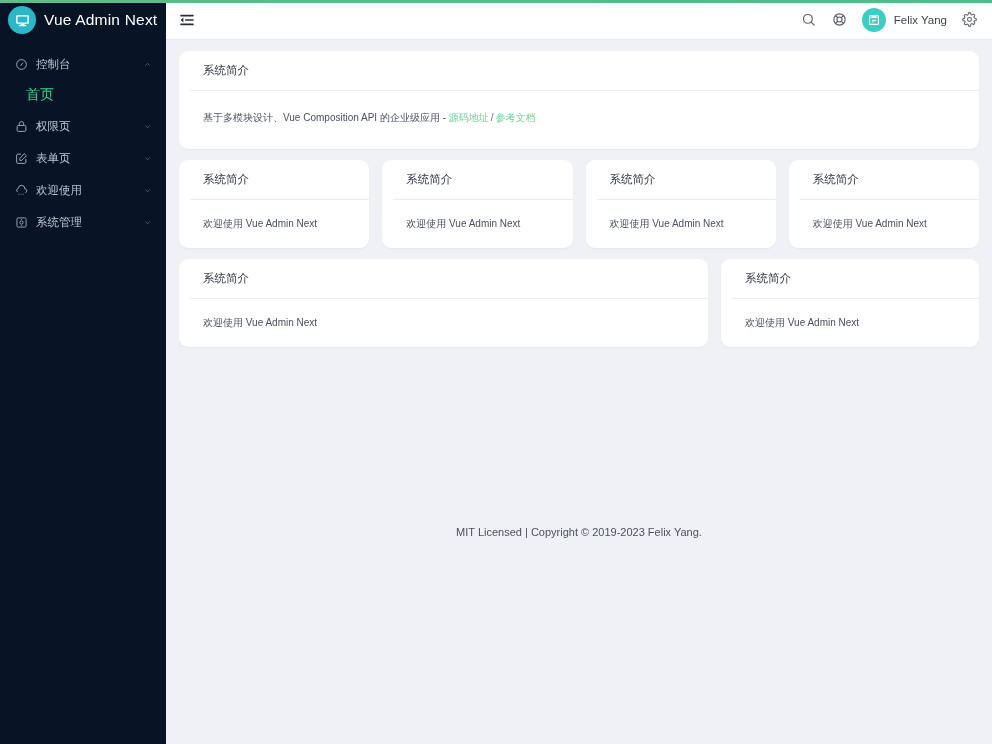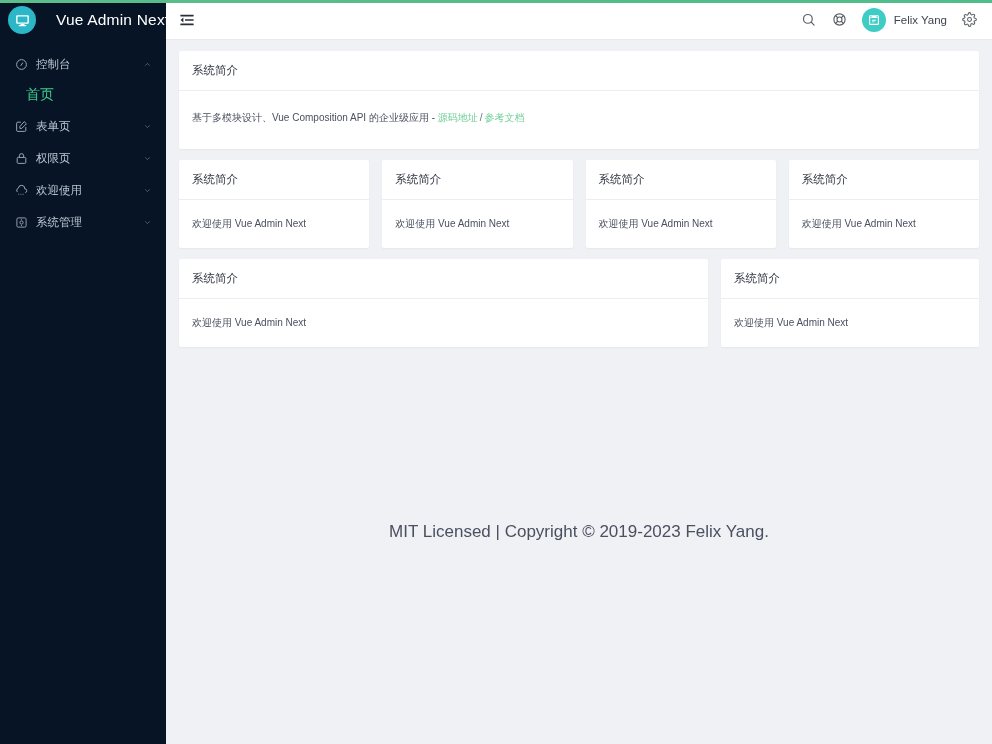--- a/index.html
+++ b/index.html
@@ -26,21 +26,21 @@
     width: 166px; height: 744px;
     background: #071426;
     flex: 0 0 166px;
     position: relative;
     z-index: 20;
   }
   .logo-row {
     height: 40px;
     display: flex; align-items: center;
     padding-left: 8px;
-    gap: 20px;
+    gap: 8px;
   }
   .logo-circle {
     width: 28px; height: 28px; border-radius: 50%;
     background: #2bb7c8;
     display: flex; align-items: center; justify-content: center;
     flex: 0 0 28px;
   }
   .logo-title {
     color: #ffffff;
     font-size: 15.5px;
@@ -108,22 +108,23 @@
 
   
   .main {
     flex: 1 1 auto;
     background: #f0f1f5;
     padding: 11px 13px 0 13px;
     overflow: hidden;
   }
   .card {
     background: #ffffff;
-    border-radius: 2px;
+    border-radius: 9px;
     box-shadow: 0 1px 2px rgba(0,0,0,.045);
+    padding-left: 11px;
   }
   .card-head {
     height: 40px;
     display: flex; align-items: center;
     padding: 0 13px;
     border-bottom: 1px solid #ebedf0;
     font-size: 11.5px;
     color: #2f3440;
   }
   .card-body {
@@ -139,21 +140,21 @@
   .row { display: flex; gap: 13px; margin-bottom: 11px; }
   .row.r2 > .card { flex: 1 1 0; }
   .row.r3 > .col-a { flex: 0 0 529px; }
   .row.r3 > .col-b { flex: 1 1 auto; }
 
   
   .footer {
     flex: 0 0 auto;
     height: 44px;
     display: flex; align-items: center; justify-content: center;
-    font-size: 17px;
+    font-size: 11px;
     color: #4a5060;
     background: #f0f1f5;
   }
   svg { display: block; }
 </style>
 </head>
 <body>
 
 <div id="app">
 
@@ -192,40 +193,40 @@
 
       <div class="menu-sub">
         <span></span>
         <span>首页</span>
       </div>
 
 
       <div class="menu-item">
         <span class="mi-icon">
           <svg width="13" height="13" viewBox="0 0 24 24" fill="none" stroke="#b9c3d0" stroke-width="1.8">
+            <rect x="4" y="10" width="16" height="11" rx="2"></rect>
+            <path d="M8 10V7a4 4 0 0 1 8 0v3"></path>
+          </svg>
+        </span>
+        <span class="mi-label">权限页</span>
+        <span class="mi-arrow">
+          <svg width="9" height="9" viewBox="0 0 24 24" fill="none" stroke="#9aa6b5" stroke-width="2.4">
+              <path d="M6 9l6 6 6-6"></path>
+            </svg>
+        </span>
+      </div>
+
+      <div class="menu-item">
+        <span class="mi-icon">
+          <svg width="13" height="13" viewBox="0 0 24 24" fill="none" stroke="#b9c3d0" stroke-width="1.8">
             <path d="M20 13v6a2 2 0 0 1-2 2H5a2 2 0 0 1-2-2V6a2 2 0 0 1 2-2h6"></path>
             <path d="M17 3l4 4-8.5 8.5H9v-3.5z"></path>
           </svg>
         </span>
         <span class="mi-label">表单页</span>
-        <span class="mi-arrow">
-          <svg width="9" height="9" viewBox="0 0 24 24" fill="none" stroke="#9aa6b5" stroke-width="2.4">
-              <path d="M6 9l6 6 6-6"></path>
-            </svg>
-        </span>
-      </div>
-
-      <div class="menu-item">
-        <span class="mi-icon">
-          <svg width="13" height="13" viewBox="0 0 24 24" fill="none" stroke="#b9c3d0" stroke-width="1.8">
-            <rect x="4" y="10" width="16" height="11" rx="2"></rect>
-            <path d="M8 10V7a4 4 0 0 1 8 0v3"></path>
-          </svg>
-        </span>
-        <span class="mi-label">权限页</span>
         <span class="mi-arrow">
           <svg width="9" height="9" viewBox="0 0 24 24" fill="none" stroke="#9aa6b5" stroke-width="2.4">
               <path d="M6 9l6 6 6-6"></path>
             </svg>
         </span>
       </div>
 
       <div class="menu-item">
         <span class="mi-icon">
           <svg width="13" height="13" viewBox="0 0 24 24" fill="none" stroke="#b9c3d0" stroke-width="1.8">

